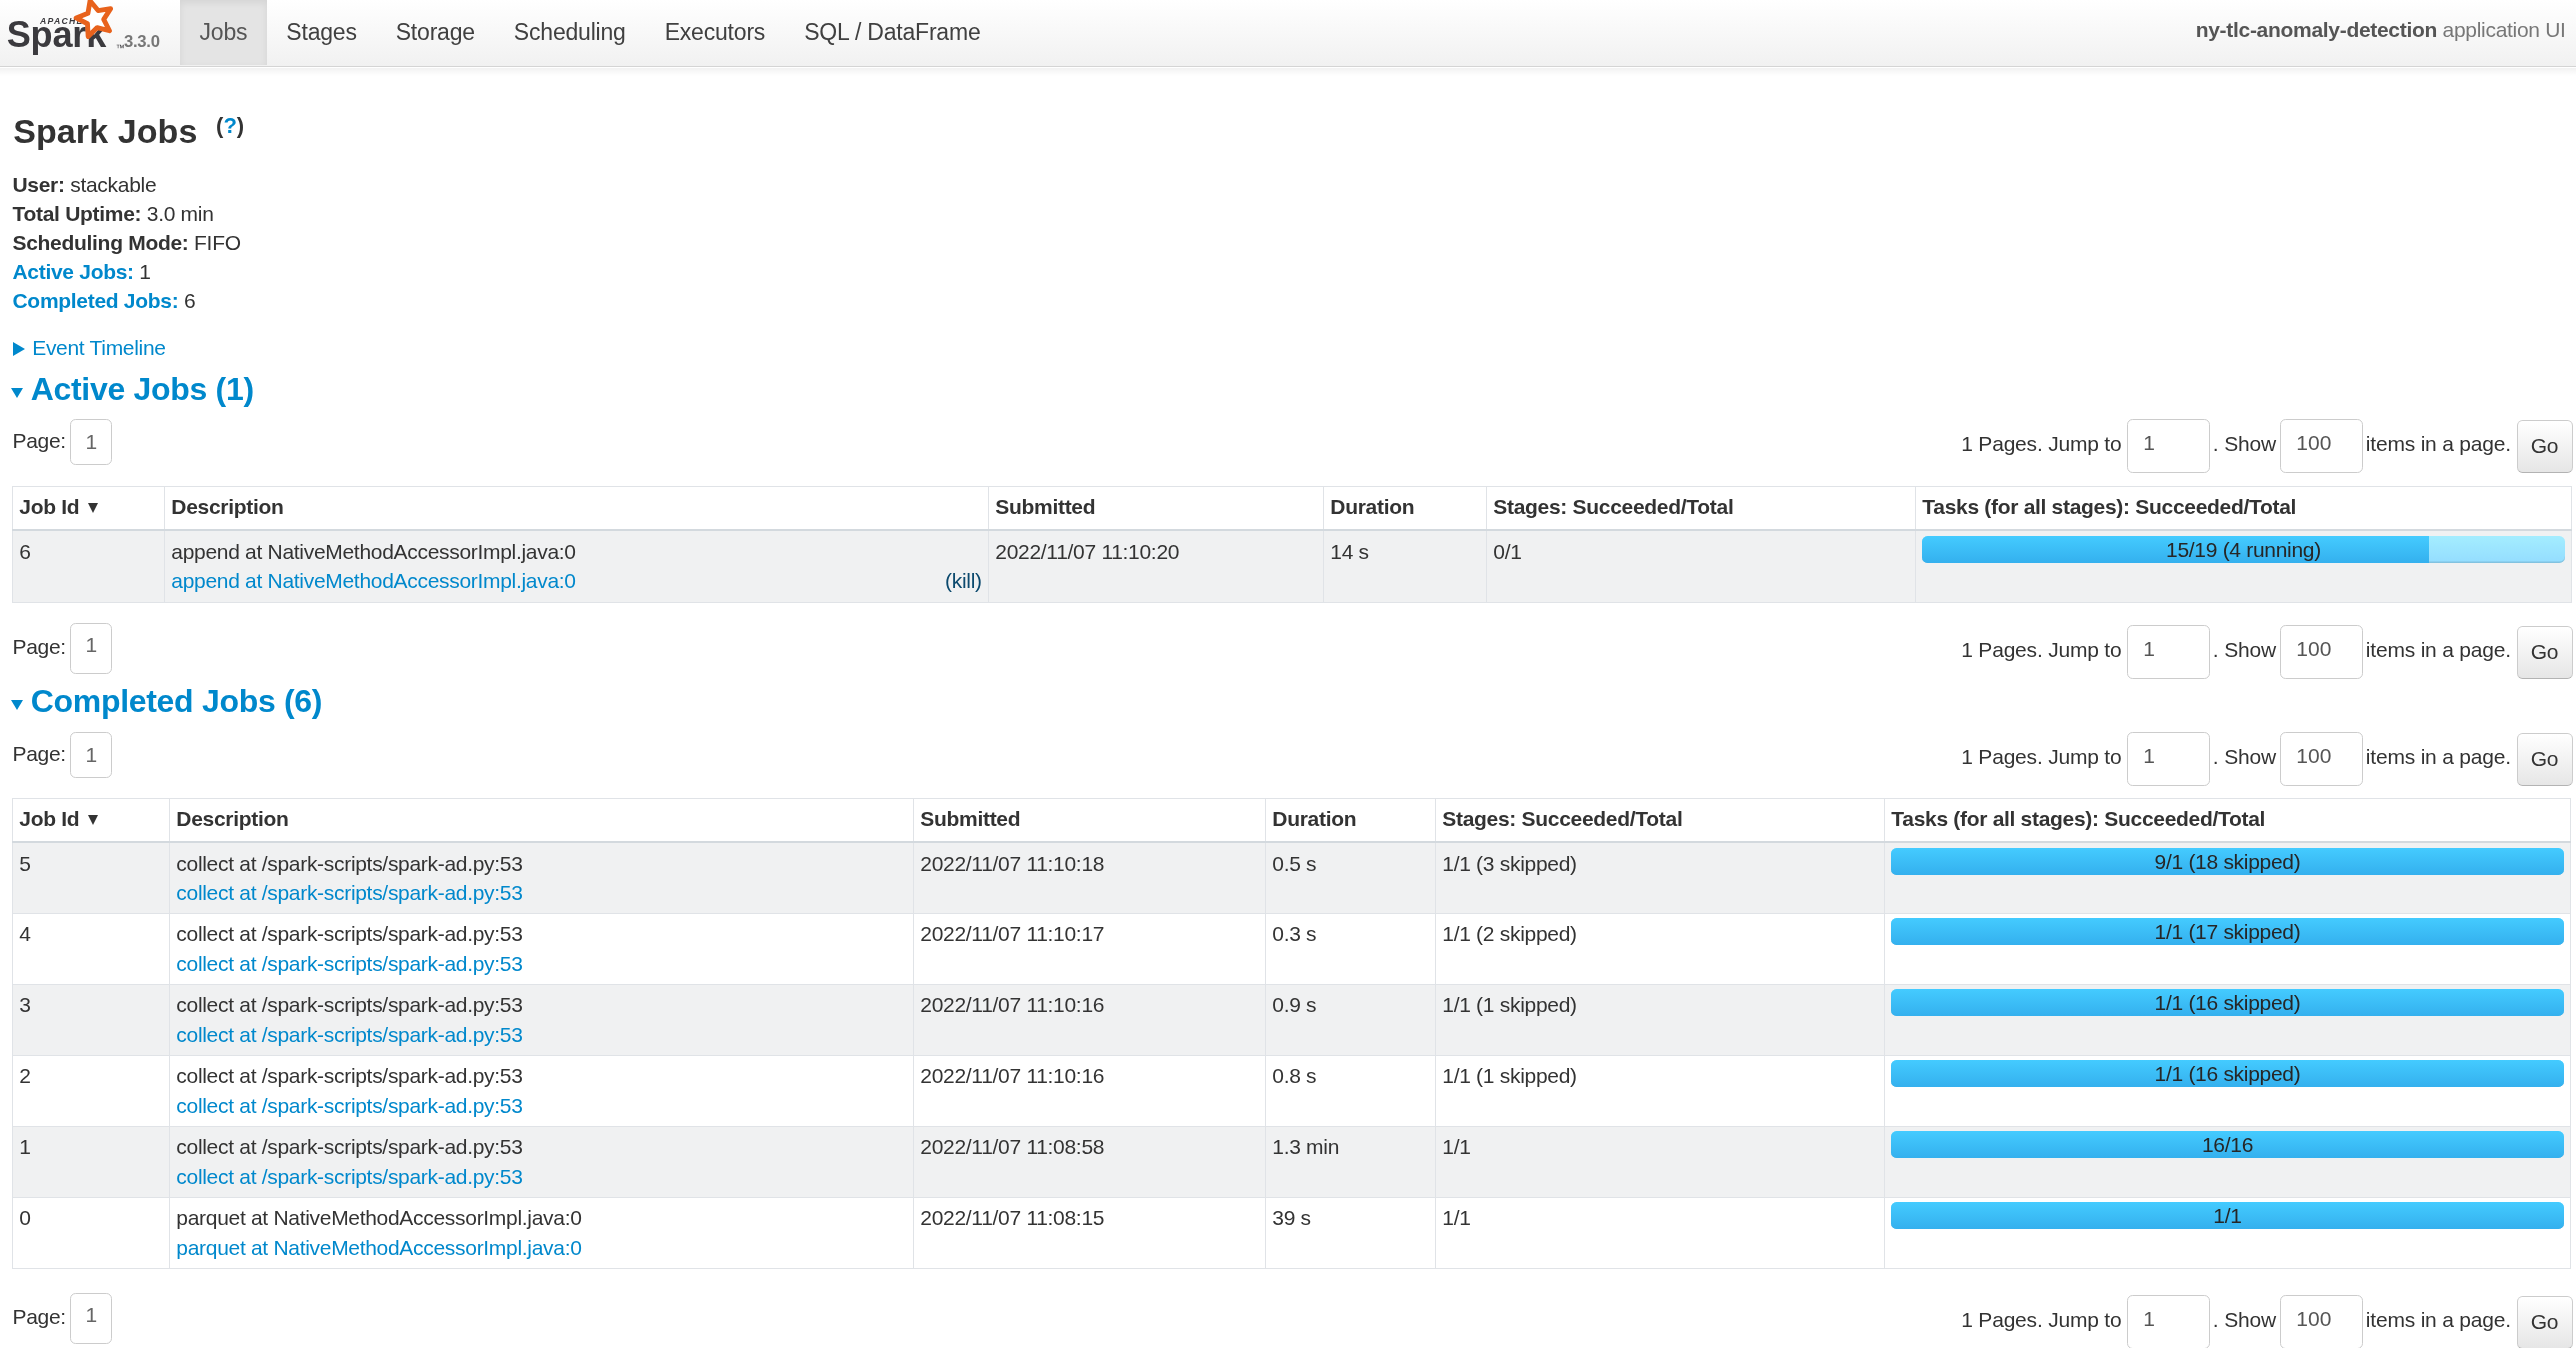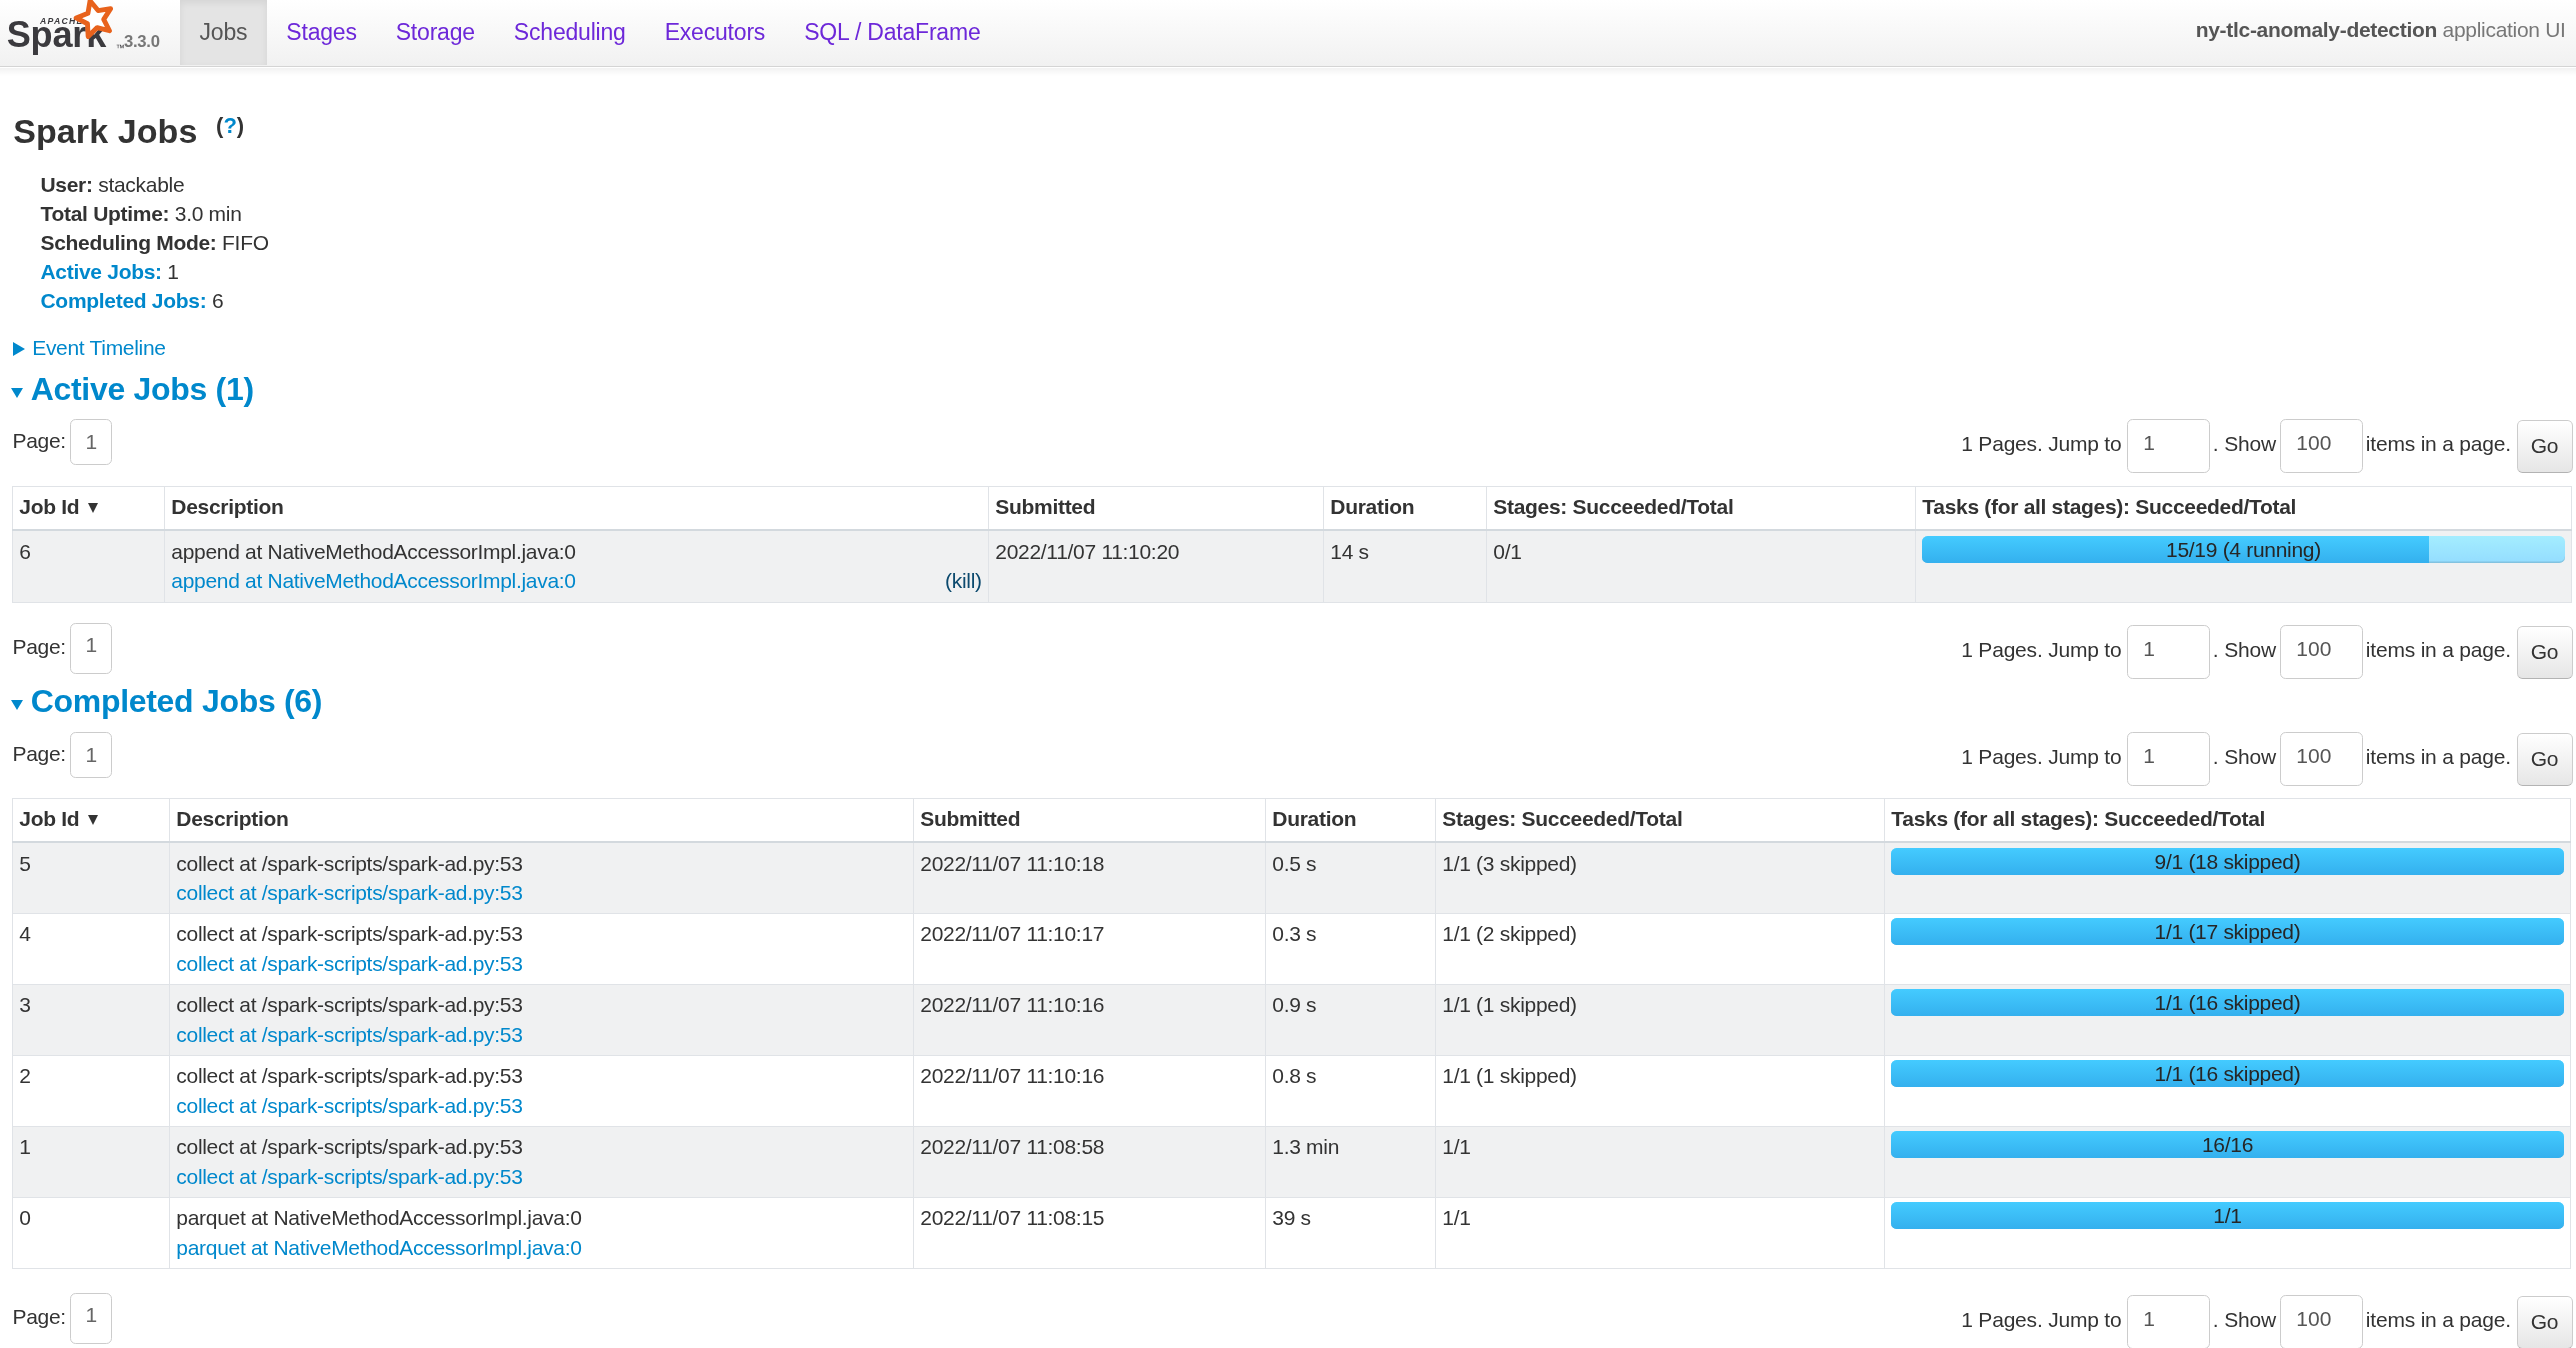--- a/index.html
+++ b/index.html
@@ -9,34 +9,34 @@
 
 
 #nav { position:absolute; top:0; left:0; width:2576px; height:67px;
   background:linear-gradient(#ffffff,#f1f1f1); border-bottom:1.4px solid #d4d4d4; }
 #navshadow { position:absolute; top:68px; left:0; width:2576px; height:8.3px;
   background:linear-gradient(rgba(0,0,0,0.05), rgba(0,0,0,0)); }
 #ver { position:absolute; left:124px; top:34px; line-height:16.7px;
   font-size:16.7px; font-weight:bold; color:#777; }
 #navlinks { position:absolute; left:180px; top:0; height:65px; }
 #navlinks a { display:inline-block; height:65px; line-height:64px; padding:0 19.5px;
-  font-size:23px; color:#6d28d9; text-decoration:none; vertical-align:top; letter-spacing:-0.2px; }
+  font-size:23px; color:#404040; text-decoration:none; vertical-align:top; letter-spacing:-0.2px; }
 #navlinks a.active { background:#e4e4e4; color:#555;
   box-shadow:inset 0 2.8px 7px rgba(0,0,0,0.07); }
 #appname { position:absolute; right:10.4px; top:0; height:56px; line-height:59px;
   font-size:21px; color:#777; }
 #appname b { color:#555; }
 
 
 #h3 { position:absolute; left:13.2px; top:114px; font-size:34px; font-weight:bold;
   color:#333; line-height:34px; letter-spacing:0.1px; white-space:nowrap; }
 #h3 .q { font-size:22px; vertical-align:9.7px; font-weight:bold; margin-left:9px; line-height:0; letter-spacing:0; }
 #h3 .q a { color:#0088cc; text-decoration:none; }
 
-#info { position:absolute; left:12.5px; top:170px; font-size:21px; line-height:29px; color:#333;margin-left:28px; }
+#info { position:absolute; left:12.5px; top:170px; font-size:21px; line-height:29px; color:#333; }
 #info b.bl { color:#0088cc; }
 
 #etl { position:absolute; left:13.2px; top:337px; font-size:21px; line-height:21px;
   color:#0088cc; }
 #etl .tri { display:inline-block; width:0; height:0; border-left:12px solid #0088cc;
   border-top:7.7px solid transparent; border-bottom:7.7px solid transparent;
   margin-right:7px; position:relative; top:0.7px; }
 
 .h4 { position:absolute; left:11px; font-size:32px; font-weight:bold; color:#0088cc;
   line-height:24px; white-space:nowrap; }

